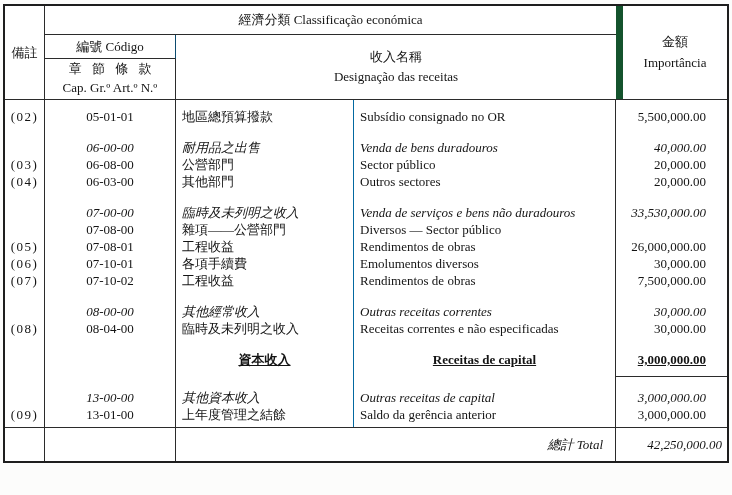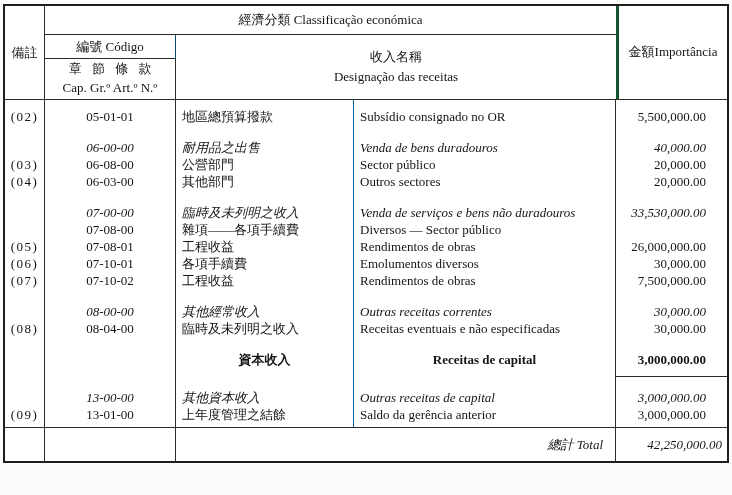--- a/index.html
+++ b/index.html
@@ -16,37 +16,37 @@
     position:absolute;left:3px;top:4px;width:722px;
     border:2px solid #1e1e1e;background:#fff;
   }
   
   .grid{display:grid;grid-template-columns:40px 131px 178px 262px 1fr;}
   
   .ghead{grid-template-rows:29px 24px 40px;}
   .ghead > div{display:flex;align-items:center;justify-content:center;text-align:center;}
   .h-notes{grid-column:1;grid-row:1/4;border-right:1px solid #2b2b2b;}
   .h-econ{grid-column:2/5;grid-row:1;border-bottom:1px solid #2b2b2b;}
-  .h-amount{grid-column:5;grid-row:1/4;border-left:3px solid #14532d;flex-direction:row;line-height:1.55;}
+  .h-amount{grid-column:5;grid-row:1/4;border-left:7px solid #14532d;flex-direction:column;line-height:1.55;}
   .h-codigo{grid-column:2;grid-row:2;border-right:1px solid #0c4a6e;border-bottom:1px solid #2b2b2b;}
   .h-name{grid-column:3/5;grid-row:2/4;flex-direction:column;line-height:1.55;}
   .h-caps{grid-column:2;grid-row:3;border-right:1px solid #2b2b2b;flex-direction:column;line-height:1.45;}
   .h-caps .zhsp{word-spacing:7px;}
   
   .row{height:17px;}
   .row > *{display:flex;align-items:center;min-width:0;}
   .n{grid-column:1;justify-content:center;border-right:1px solid #2b2b2b;letter-spacing:1.5px;}
   .c{grid-column:2;justify-content:center;border-right:1px solid #2b2b2b;}
   .z{grid-column:3;padding-left:6px;border-right:1px solid #0369a1;}
   .p{grid-column:4;padding-left:6px;border-right:1px solid #2b2b2b;}
   .a{grid-column:5;justify-content:flex-end;padding-right:21px;}
   .sp8{height:8px;}.sp14{height:14px;}.sp12{height:12px;}.sp4{height:4px;}
   .sec .c,.sec .z,.sec .p,.sec .a{font-style:italic;}
   .capital{height:26px;}
-  .capital > *{align-items:flex-start;line-height:17px;}
+  .capital > *{align-items:flex-start;line-height:17px;text-decoration:underline;}
   .capital .z,.capital .p{justify-content:center;padding-left:0;font-weight:bold;}
   .capital .a{font-weight:bold;border-bottom:1px solid #2b2b2b;height:25px;}
   .bsep{border-top:1px solid #2b2b2b;}
   .trow{height:33px;}
   .trow > *{display:flex;align-items:center;}
   .t-label{grid-column:3/5;justify-content:flex-end;padding-right:12px;border-right:1px solid #2b2b2b;font-style:italic;}
   .t-amt{grid-column:5;justify-content:flex-end;padding-right:5px;font-style:italic;}
 </style>
 </head>
 <body>
@@ -134,21 +134,21 @@
         <div class="n"></div>
         <div class="c">07-00-00</div>
         <div class="z">臨時及未列明之收入</div>
         <div class="p">Venda de serviços e bens não duradouros</div>
         <div class="a">33,530,000.00</div>
       </div>
 
       <div class="grid row">
         <div class="n"></div>
         <div class="c">07-08-00</div>
-        <div class="z">雜項——各項手續費</div>
+        <div class="z">雜項——公營部門</div>
         <div class="p">Diversos — Sector público</div>
         <div class="a"></div>
       </div>
 
       <div class="grid row">
         <div class="n">(05)</div>
         <div class="c">07-08-01</div>
         <div class="z">工程收益</div>
         <div class="p">Rendimentos de obras</div>
         <div class="a">26,000,000.00</div>
@@ -184,21 +184,21 @@
         <div class="c">08-00-00</div>
         <div class="z">其他經常收入</div>
         <div class="p">Outras receitas correntes</div>
         <div class="a">30,000.00</div>
       </div>
 
       <div class="grid row">
         <div class="n">(08)</div>
         <div class="c">08-04-00</div>
         <div class="z">臨時及未列明之收入</div>
-        <div class="p">Receitas eventuais e não especificadas</div>
+        <div class="p">Receitas correntes e não especificadas</div>
         <div class="a">30,000.00</div>
       </div>
 
       <div class="grid row sp14">
         <i class="n"></i>
           <i class="c"></i>
           <i class="z"></i>
           <i class="p"></i>
           <i class="a"></i>
       </div>

